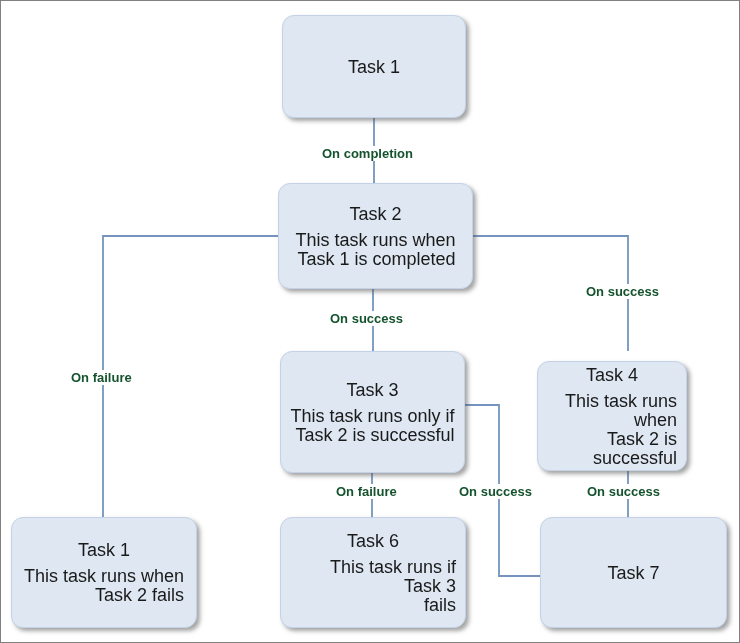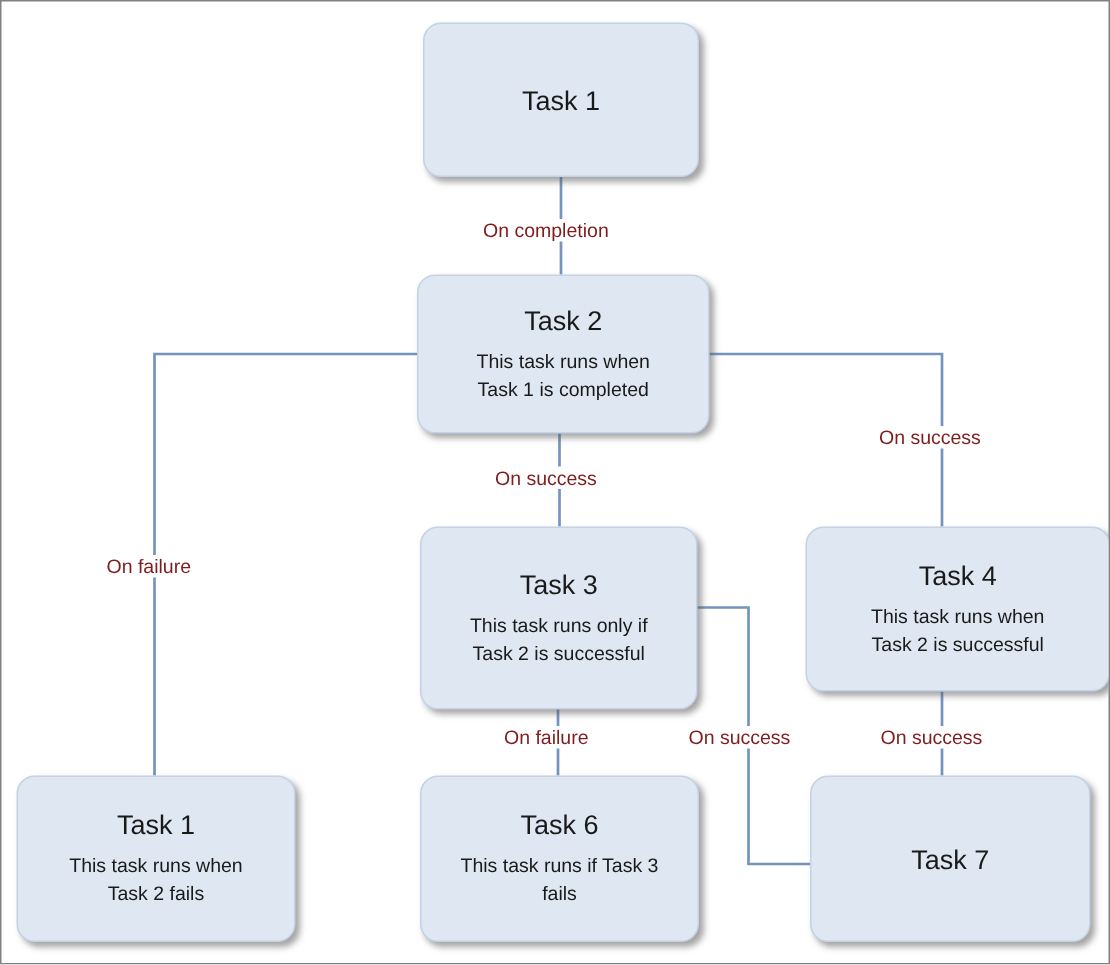--- a/index.html
+++ b/index.html
@@ -38,32 +38,33 @@
     justify-content: center;
     text-align: center;
     color: #1a1a1a;
   }
   .node-title {
     font-size: 18px;
     line-height: 20px;
     color: #1a1a1a;
   }
   .node-desc {
-    font-size: 13px;
+    font-size: 18px;
     line-height: 19px;
     color: #1a1a1a;
     margin-top: 7px;
     padding: 0 9px;
     white-space: pre-line;
+    text-align: right;
   }
   .edge-label {
     position: absolute;
     font-size: 13px;
-    font-weight: normal;
-    color: #7f1d1d;
+    font-weight: bold;
+    color: #14532d;
     white-space: nowrap;
     line-height: 15px;
     background: #ffffff;
     padding: 0 3px;
   }
 </style>
 </head>
 <body>
 
 <div id="canvas">
@@ -83,21 +84,21 @@
       <div class="node" style="left: 277px; top: 182px; width: 195px; height: 106px;">
         <div class="node-title">Task 2</div>
         <div class="node-desc">This task runs when
 Task 1 is completed</div>
       </div>
       <div class="node" style="left: 279px; top: 350px; width: 185px; height: 122px;">
         <div class="node-title">Task 3</div>
         <div class="node-desc">This task runs only if
 Task 2 is successful</div>
       </div>
-      <div class="node" style="left: 536px; top: 350px; width: 203px; height: 110px;">
+      <div class="node" style="left: 536px; top: 360px; width: 150px; height: 110px;">
         <div class="node-title">Task 4</div>
         <div class="node-desc">This task runs when
 Task 2 is successful</div>
       </div>
       <div class="node" style="left: 10px; top: 516px; width: 186px; height: 111px;">
         <div class="node-title">Task 1</div>
         <div class="node-desc">This task runs when
 Task 2 fails</div>
       </div>
       <div class="node" style="left: 279px; top: 516px; width: 186px; height: 111px;">

